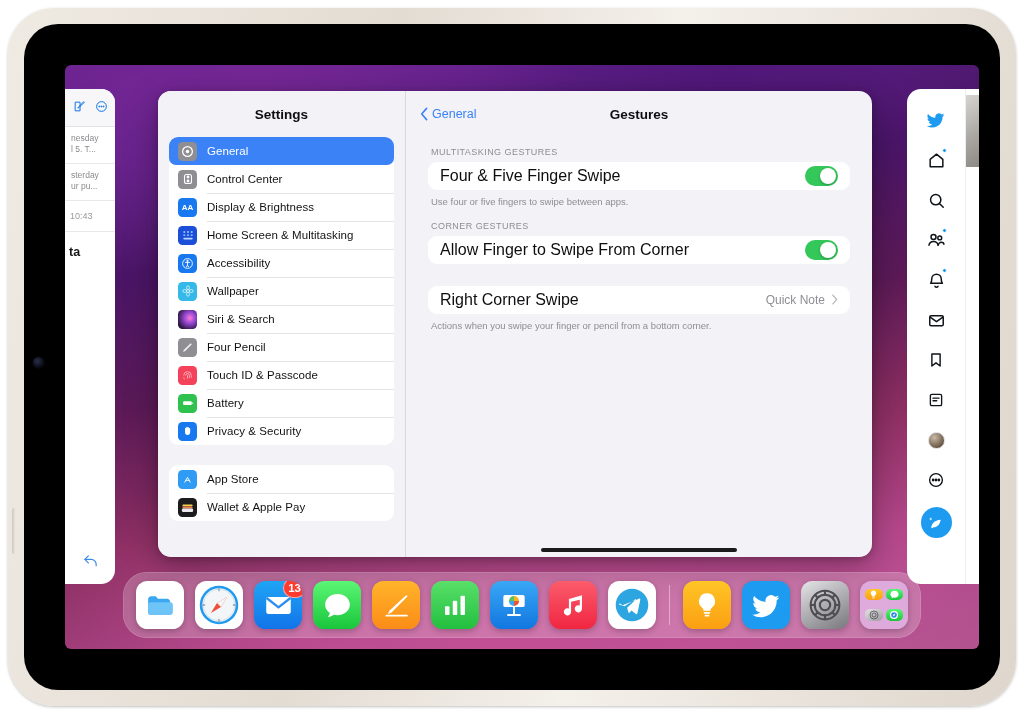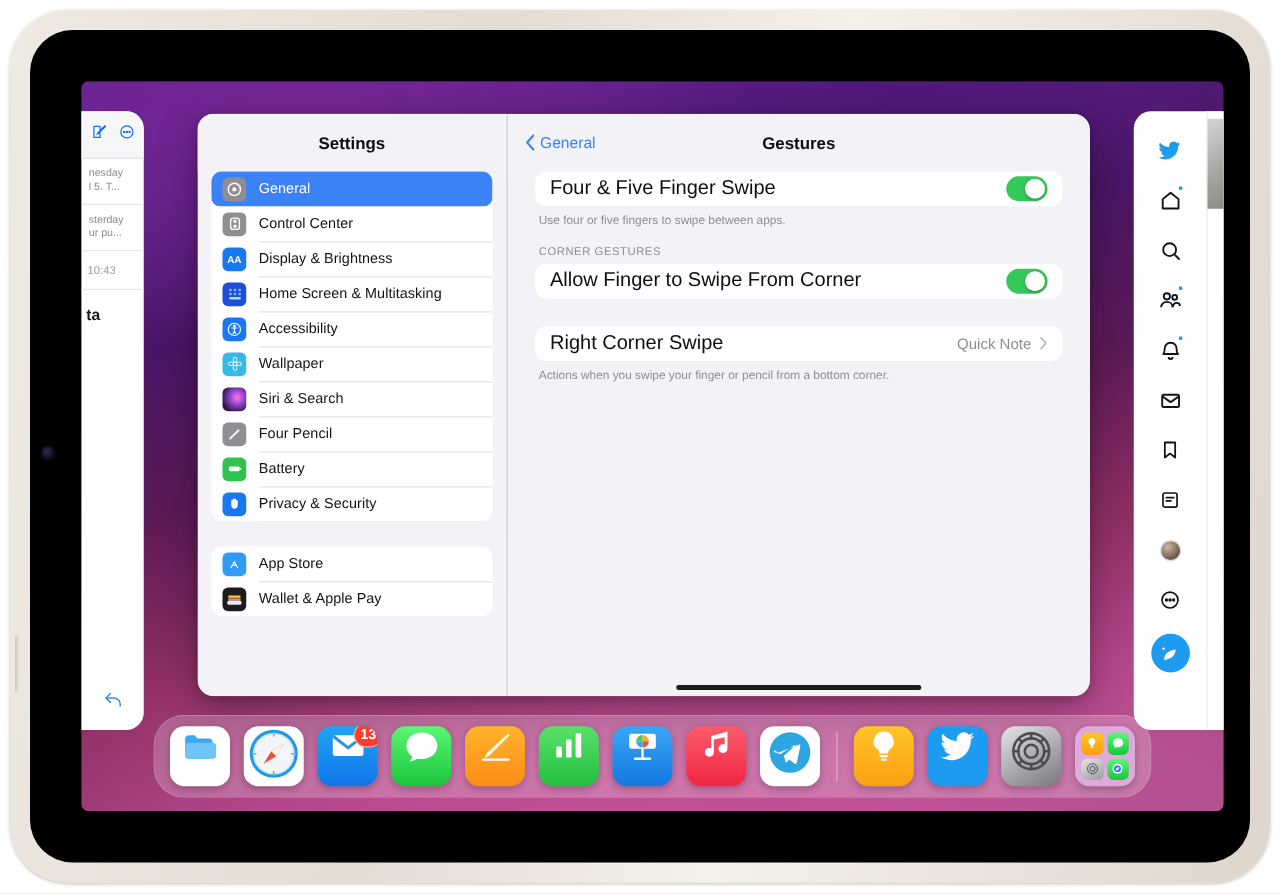--- a/index.html
+++ b/index.html
@@ -106,21 +106,21 @@
   #twitter-content-edge { flex:1; background:#fff; border-left:1px solid #eceef0; position:relative; }
   #twitter-thumb { position:absolute; left:0; top:6px; width:14px; height:72px;
     background:linear-gradient(150deg,#d6d4d1,#a8a5a1 60%,#8d8a86); }
 
   
   #dock { position:absolute; left:50%; transform:translateX(-50%); bottom:11px;
     height:66px; padding:0 13px; display:flex; align-items:center; gap:11px;
     background:rgba(255,255,255,.22); border-radius:24px;
     box-shadow:inset 0 0 0 .5px rgba(255,255,255,.26); }
   .dock-app { width:48px; height:48px; border-radius:11.5px; position:relative;
-    display:flex; justify-content:center; cursor:pointer;
+    display:flex; align-items:center; justify-content:center; cursor:pointer;
     box-shadow:0 2px 6px rgba(0,0,0,.24); overflow:hidden; }
   .dock-divider { width:1px; height:40px; background:rgba(255,255,255,.4); margin:0 2px; }
   .dock-badge { position:absolute; top:-3px; right:-4px; min-width:20px; height:20px;
     padding:0 4px; border-radius:10px; background:#ff3b30; color:#fff; font-size:11.5px;
     font-weight:bold; display:flex; align-items:center; justify-content:center;
     border:1.6px solid rgba(255,255,255,.55); z-index:3; }
 
   .ico-files{background:#fff}
   .ico-safari{background:#fff}
   .ico-mail{background:linear-gradient(180deg,#1fa5f5,#1274e8)}
@@ -256,20 +256,32 @@
             </div>
             <div class="settings-item">
               <span class="settings-item-icon" style="background:#8e8e93">
                 <svg width="13" height="13" viewBox="0 0 24 24">
                     <path d="M18 4.2l2 2L7.3 19 4 20l1-3.3z" fill="#f2f2f4"></path>
                   </svg>
               </span>
               <span class="settings-item-label">Four Pencil</span>
             </div>
             <div class="settings-item">
+              <span class="settings-item-icon" style="background:#f4425a">
+                <svg width="13" height="13" viewBox="0 0 24 24" fill="none" stroke="#ffd3da" stroke-width="1.3">
+                  <path d="M12 5a7 7 0 0 1 7 7v4"></path>
+                    <path d="M5 12a7 7 0 0 1 7-7"></path>
+                    <path d="M8.5 12a3.5 3.5 0 0 1 7 0v5"></path>
+                    <path d="M12 11.5v6"></path>
+                    <path d="M5.2 15.5c.3 1.6.8 2.8 1.4 3.8"></path>
+                  </svg>
+              </span>
+              <span class="settings-item-label">Touch ID &amp; Passcode</span>
+            </div>
+            <div class="settings-item">
               <span class="settings-item-icon" style="background:#30c24e">
                 <svg width="14" height="14" viewBox="0 0 24 24">
                     <rect x="3.5" y="9" width="15" height="6.5" rx="2" fill="#fff"></rect>
                     <rect x="19.2" y="11" width="1.6" height="2.6" rx=".7" fill="#fff"></rect>
                   </svg>
               </span>
               <span class="settings-item-label">Battery</span>
             </div>
             <div class="settings-item">
               <span class="settings-item-icon" style="background:#1878f0">
@@ -312,20 +324,21 @@
             <svg width="9" height="14" viewBox="0 0 12 20" fill="none" stroke="#3b82f6" stroke-width="2.3" stroke-linecap="round" stroke-linejoin="round">
                 <polyline points="9,2 2,10 9,18"></polyline>
               </svg>
             <span>General</span>
           </div>
           <div id="detail-title">Gestures</div>
         </div>
 
         <div id="detail-scroll">
 
+          <div class="detail-section-header">Multitasking Gestures</div>
           <div class="detail-card">
             <div class="detail-row">
               <span class="detail-row-label">Four &amp; Five Finger Swipe</span>
               <span class="ios-toggle">
                   <span class="knob"></span>
                 </span>
             </div>
           </div>
           <div class="detail-footnote">Use four or five fingers to swipe between apps.</div>
 

